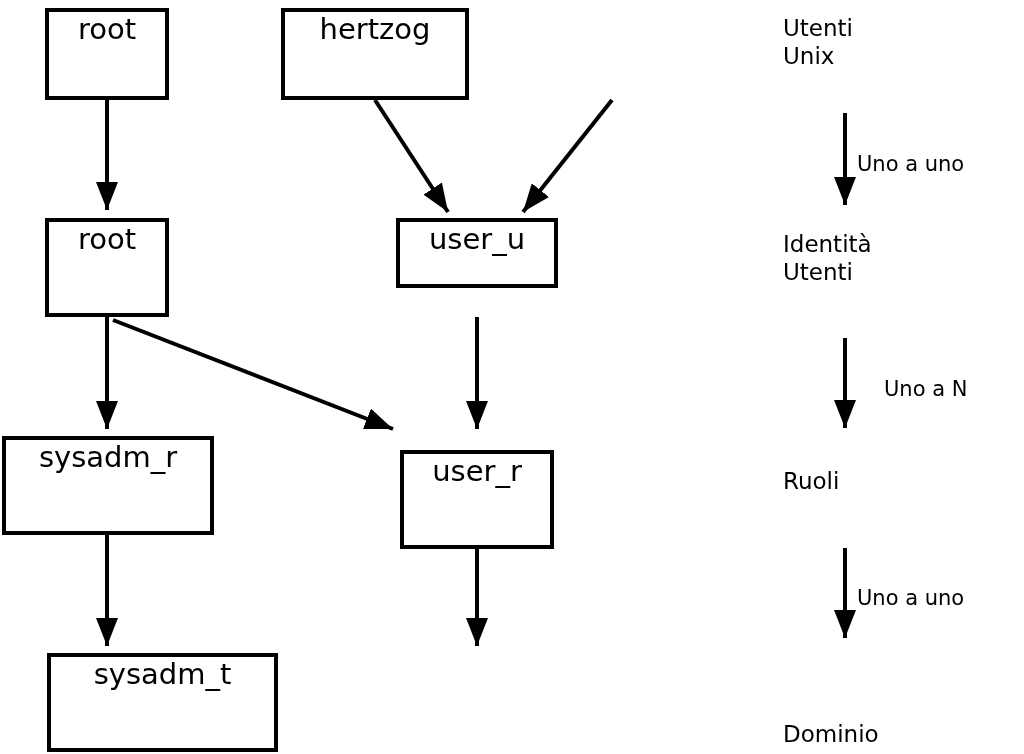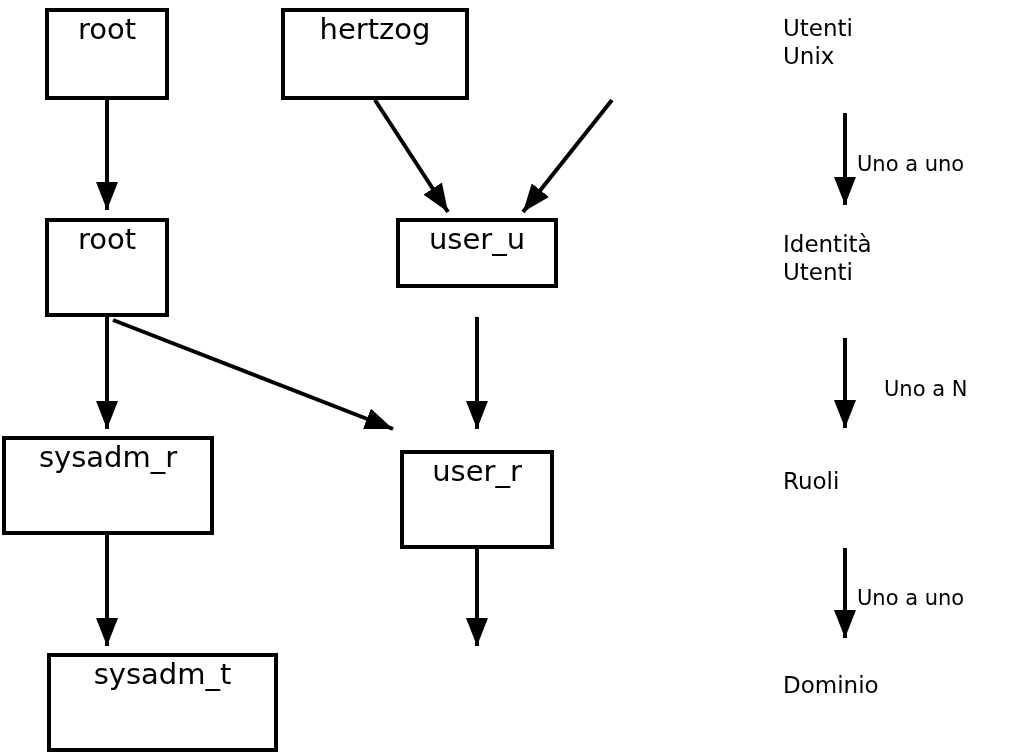--- a/index.html
+++ b/index.html
@@ -54,21 +54,21 @@
   .legend-title {
     position: absolute;
     font-weight: normal;
     font-size: 23px;
     line-height: 1.22;
     white-space: pre-line;
   }
   .lt-unix    { left: 783px; top: 14px;  }
   .lt-selinux { left: 783px; top: 230px; }
   .lt-ruoli   { left: 783px; top: 467px; }
-  .lt-dominio { left: 783px; top: 671px; }
+  .lt-dominio { left: 783px; top: 720px; }
 
   .arrow-label {
     position: absolute;
     font-size: 21px;
     white-space: nowrap;
   }
   .al-1 { left: 857px; top: 152px; }
   .al-2 { left: 884px; top: 377px; }
   .al-3 { left: 857px; top: 586px; }
 </style>

